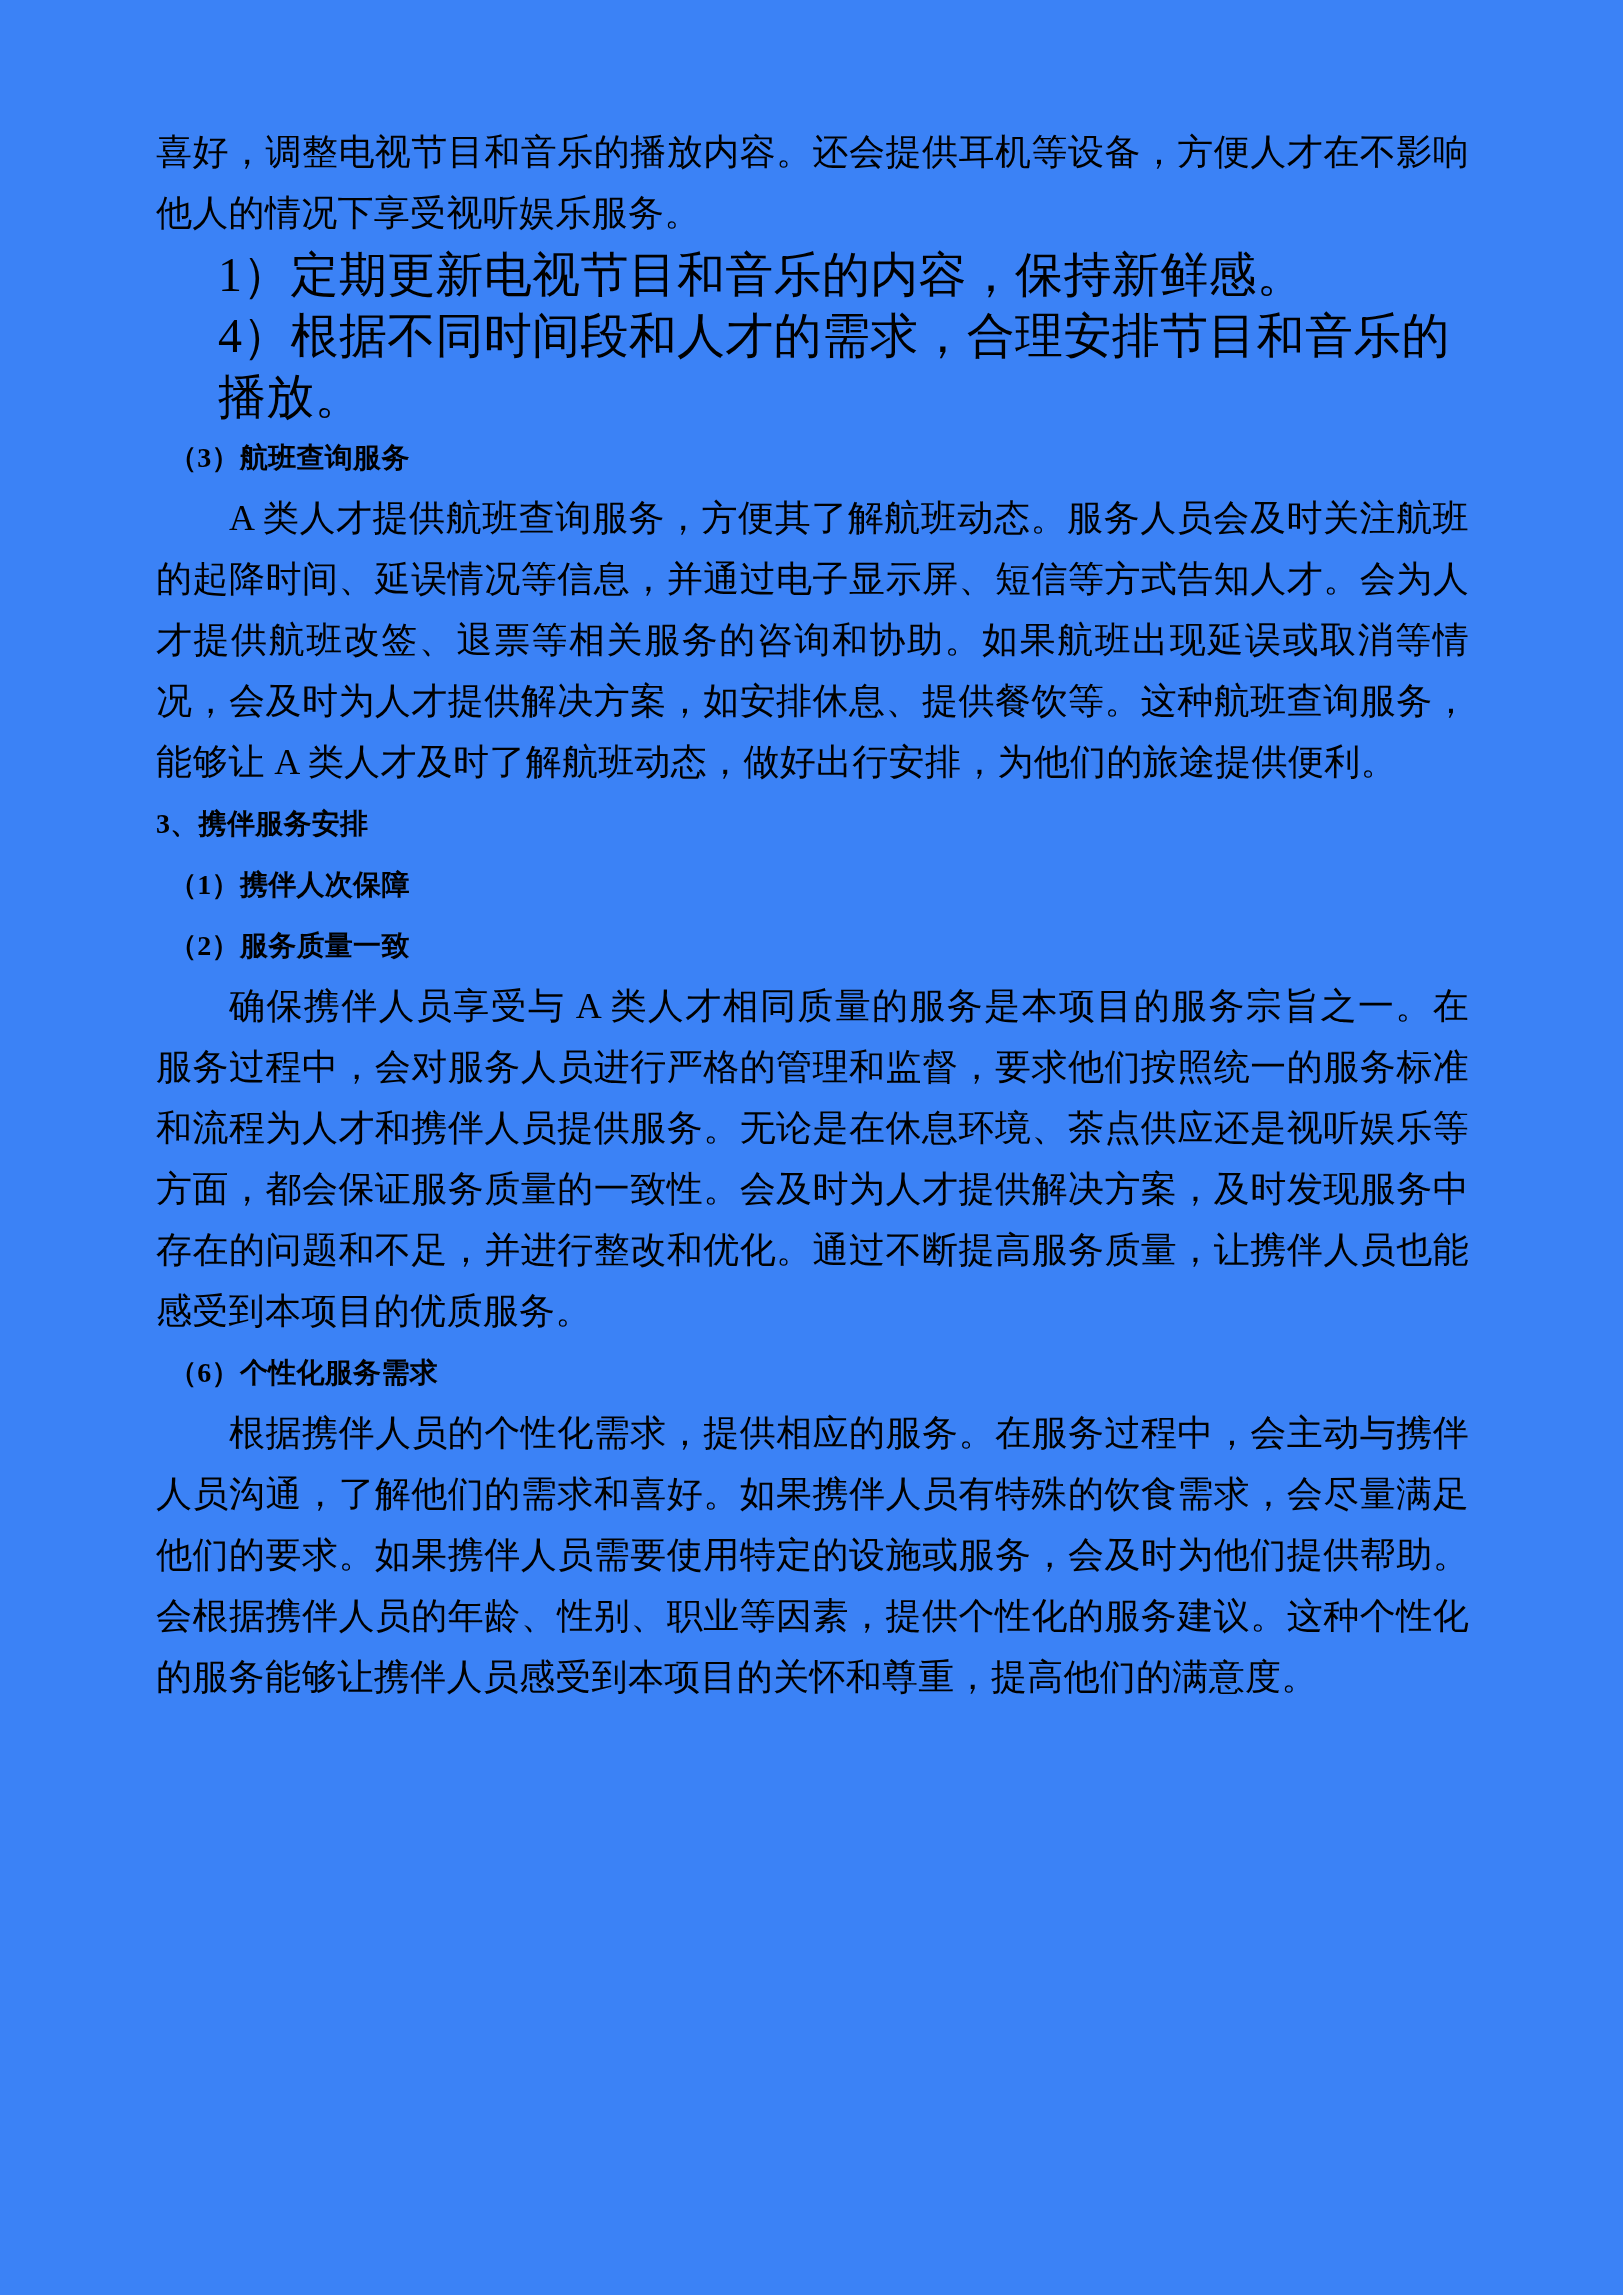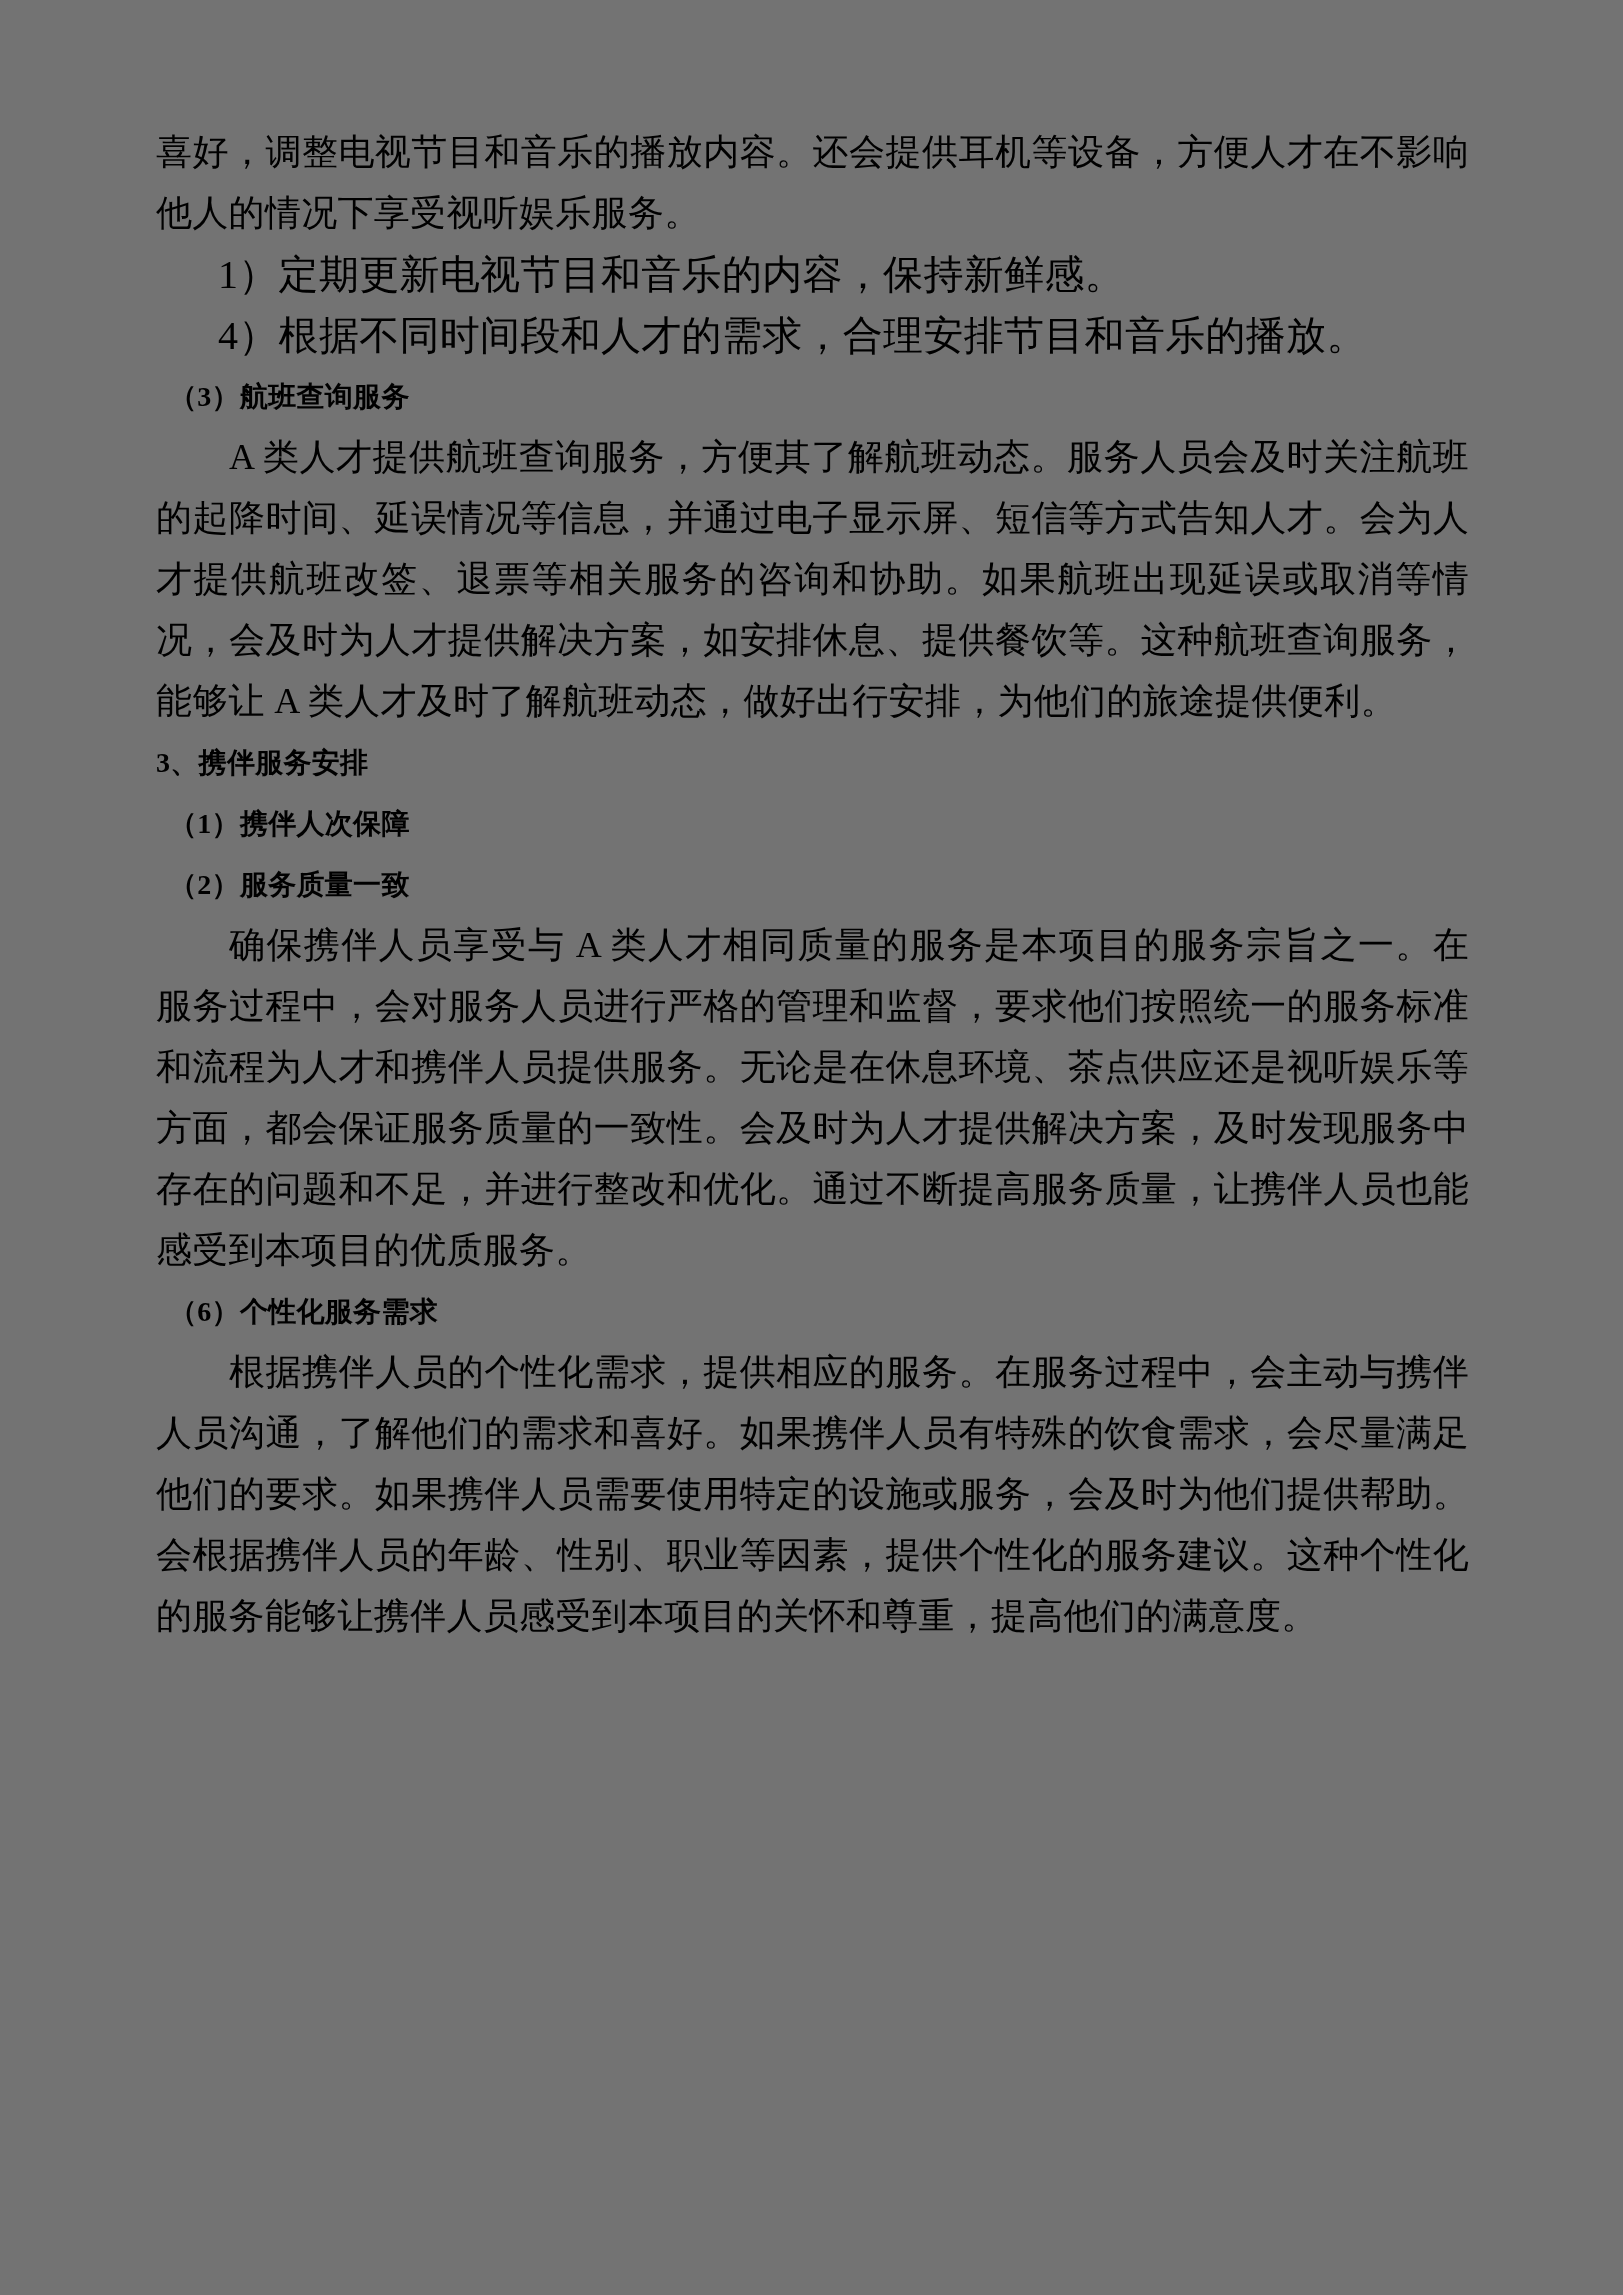--- a/index.html
+++ b/index.html
@@ -8,21 +8,21 @@
     padding: 0;
     background: #ffffff;
   }
   body {
     font-family: "Liberation Serif", "DejaVu Serif", serif;
   }
   .page {
     position: relative;
     width: 1623px;
     height: 2295px;
-    background: #737373;
+    background: #3b82f6;
     box-sizing: border-box;
     overflow: hidden;
   }
   .content {
     position: absolute;
     left: 156px;
     top: 122px;
     width: 1313px;
   }
   
@@ -40,21 +40,21 @@
   p.body-para.indent {
     text-indent: 73px;
   }
   
   p.body-para.cont {
     text-indent: 0;
   }
   
   p.list-item {
     margin: 0;
-    font-size: 40px;
+    font-size: 48px;
     line-height: 61px;
     color: #000000;
     text-align: left;
     text-indent: 0;
     padding-left: 62px;
     letter-spacing: 0.3px;
   }
   
   p.heading {
     margin: 0;

